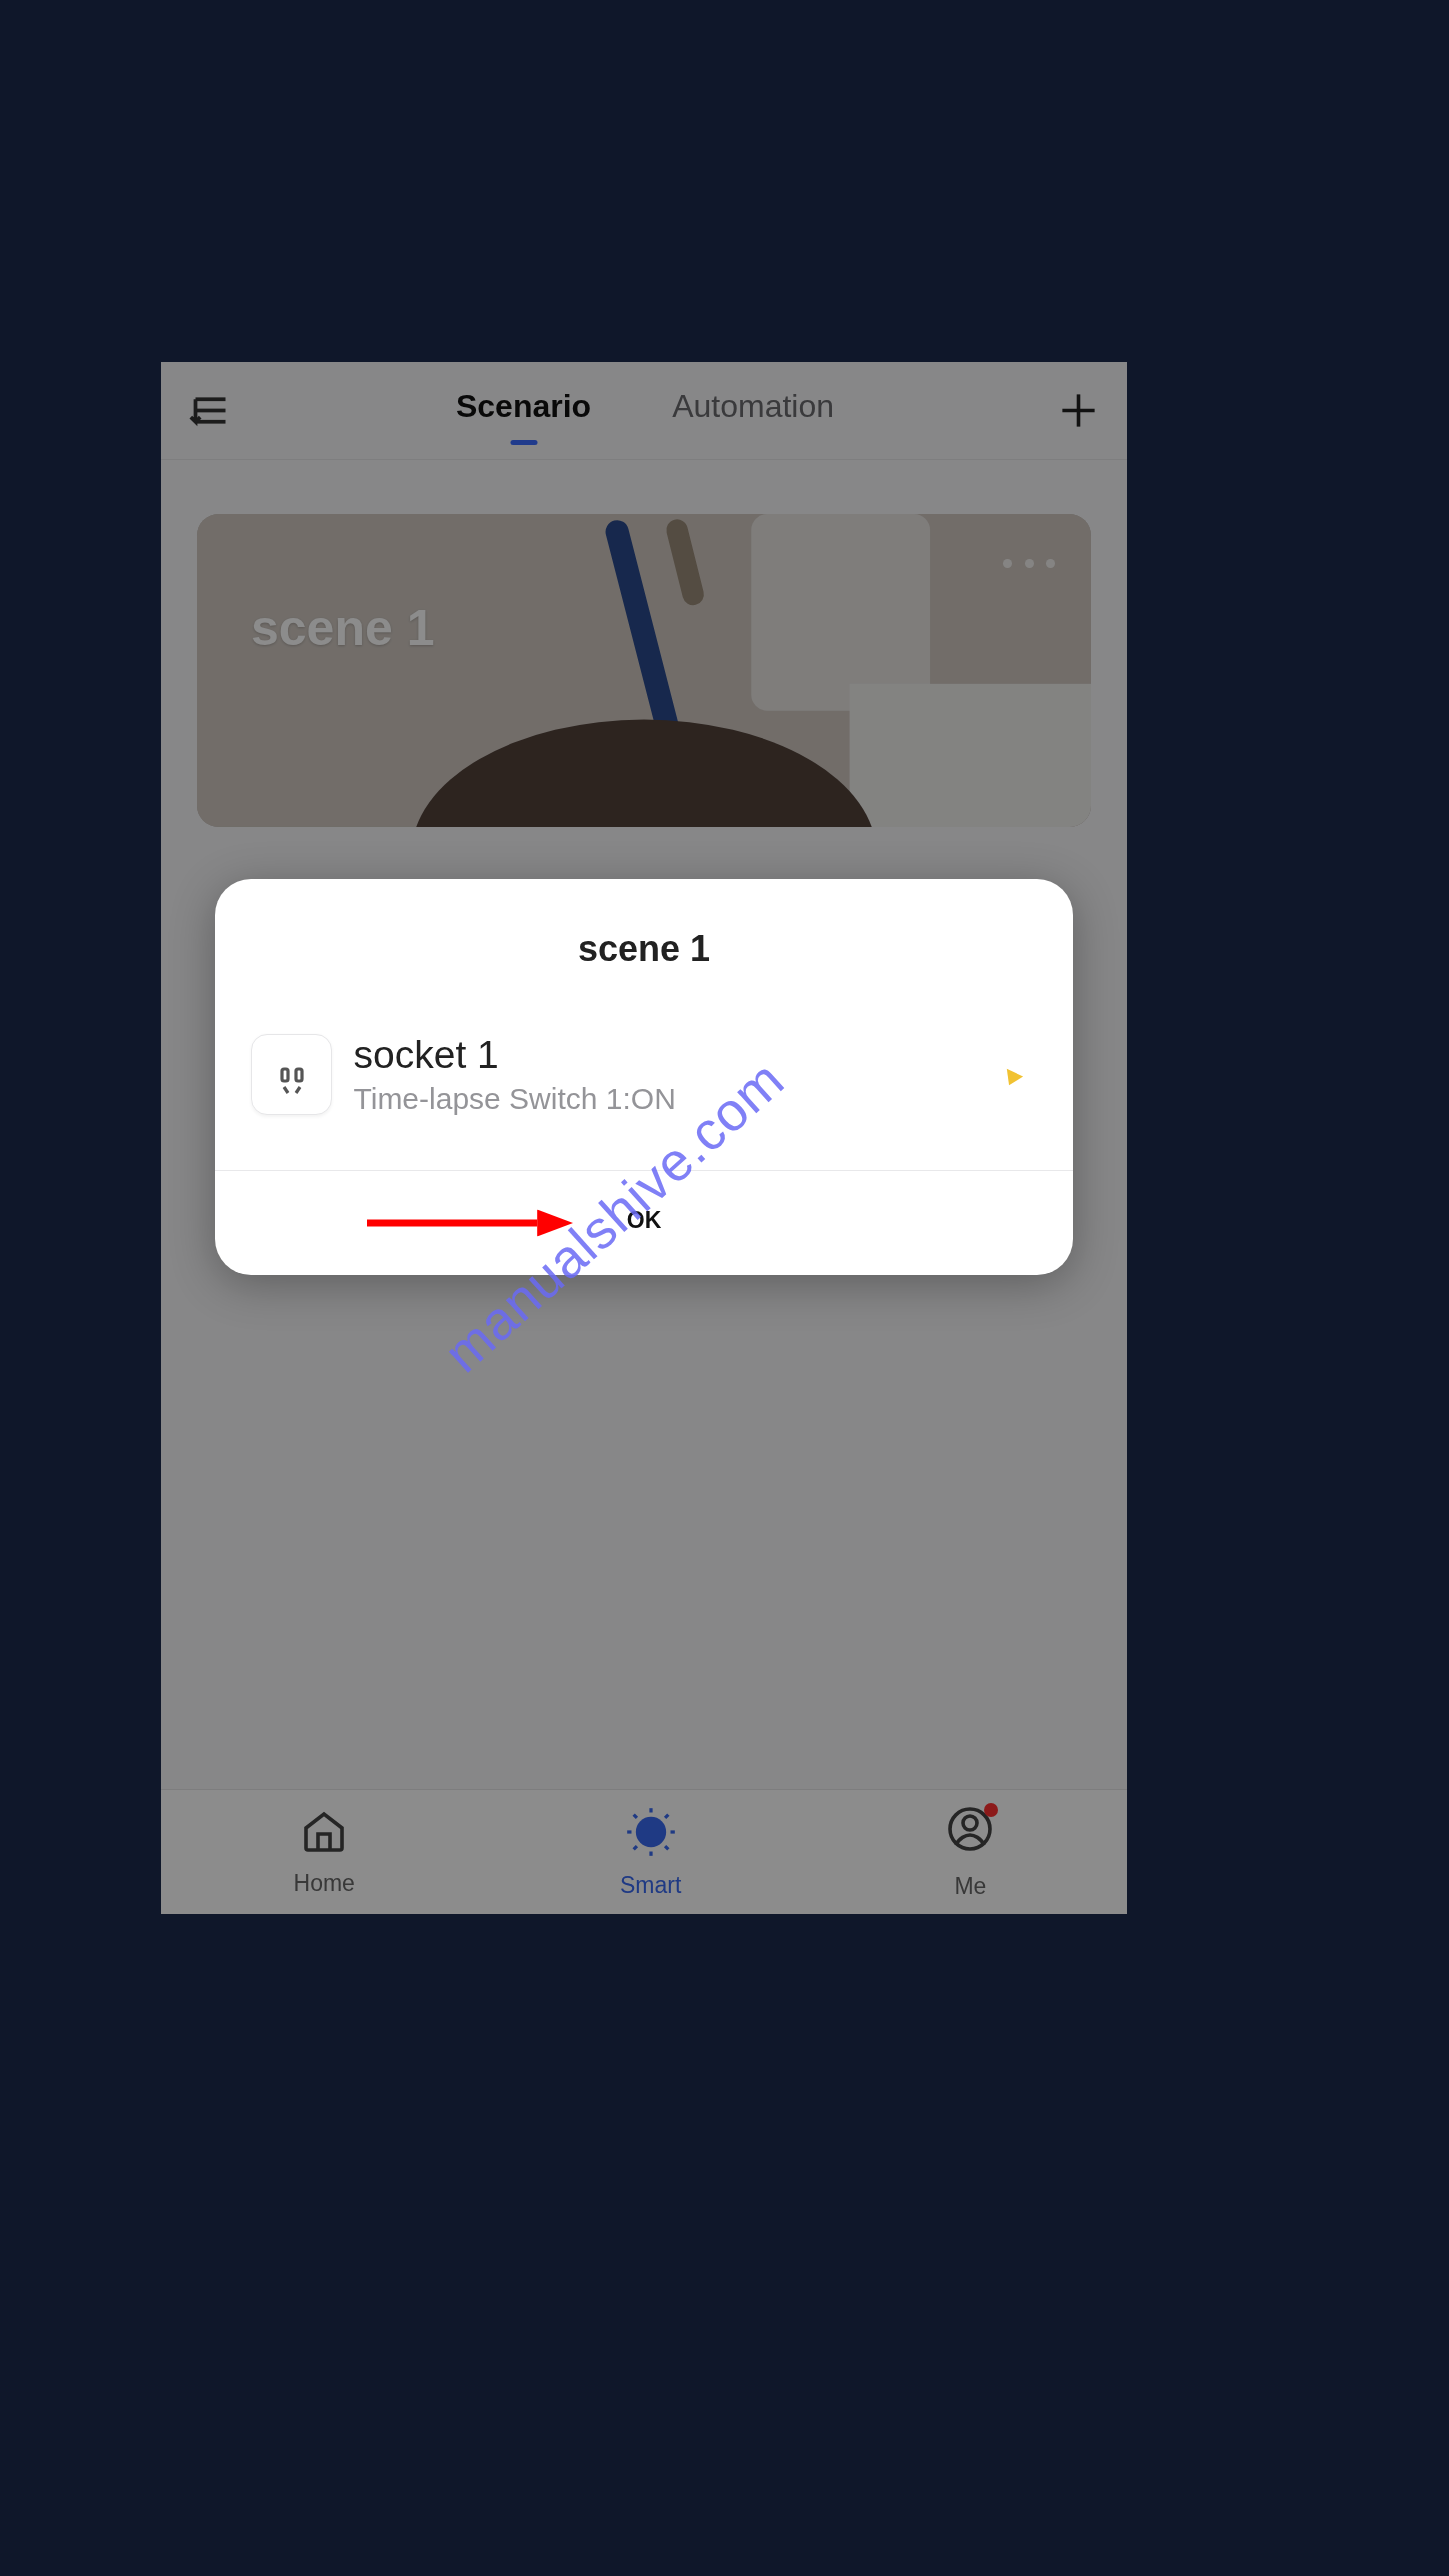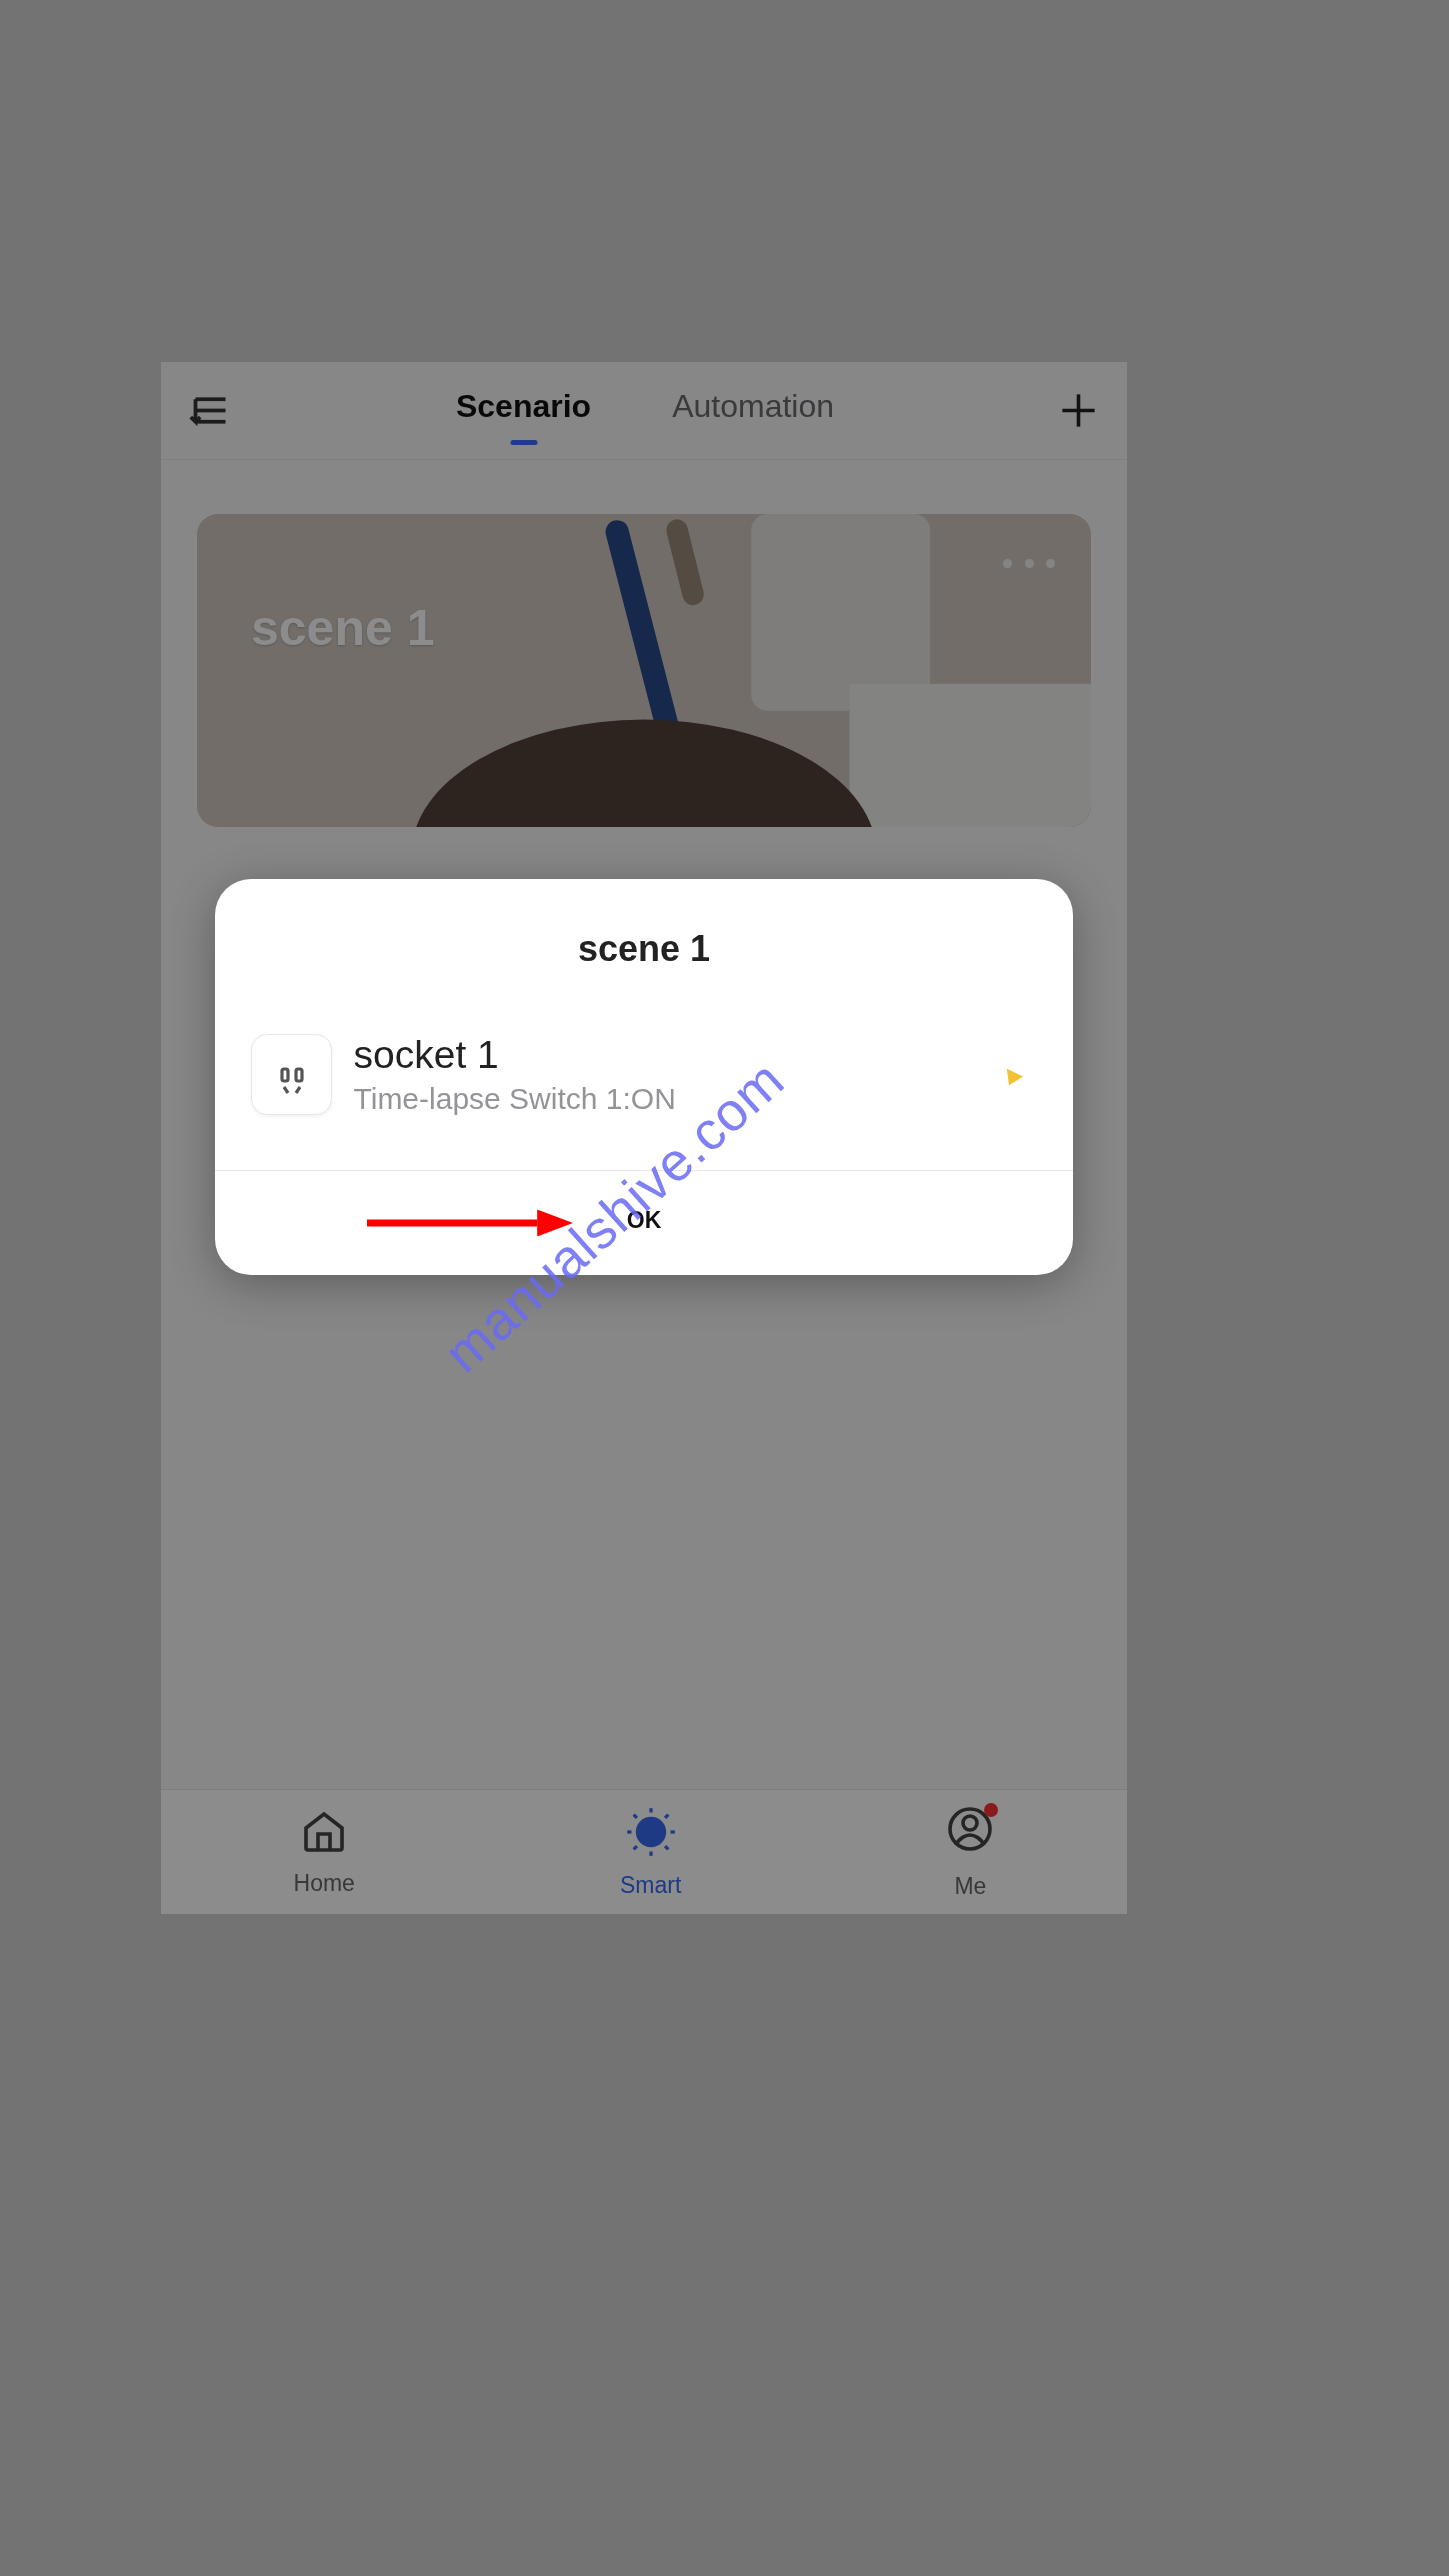--- a/index.html
+++ b/index.html
@@ -1,17 +1,17 @@
 <!DOCTYPE html>
 <html style="font-size:14.3px"><head>
 <meta charset="utf-8">
 <style>
   * { box-sizing: border-box; margin: 0; padding: 0; }
   html, body { width: 1449px; height: 2576px; background: #ffffff; font-family: -apple-system, Helvetica, Arial, sans-serif; }
-  .page { width: 1449px; height: 2576px; position: relative; background: #737373; }
+  .page { width: 1449px; height: 2576px; position: relative; background: #0f172a; }
   .phone {
     position: absolute;
     left: 161px; top: 362px;
     width: 966px; height: 1552px;
     background: #f6f6f8;
     overflow: hidden;
   }
   
   .dim {
     position: absolute; inset: 0;

